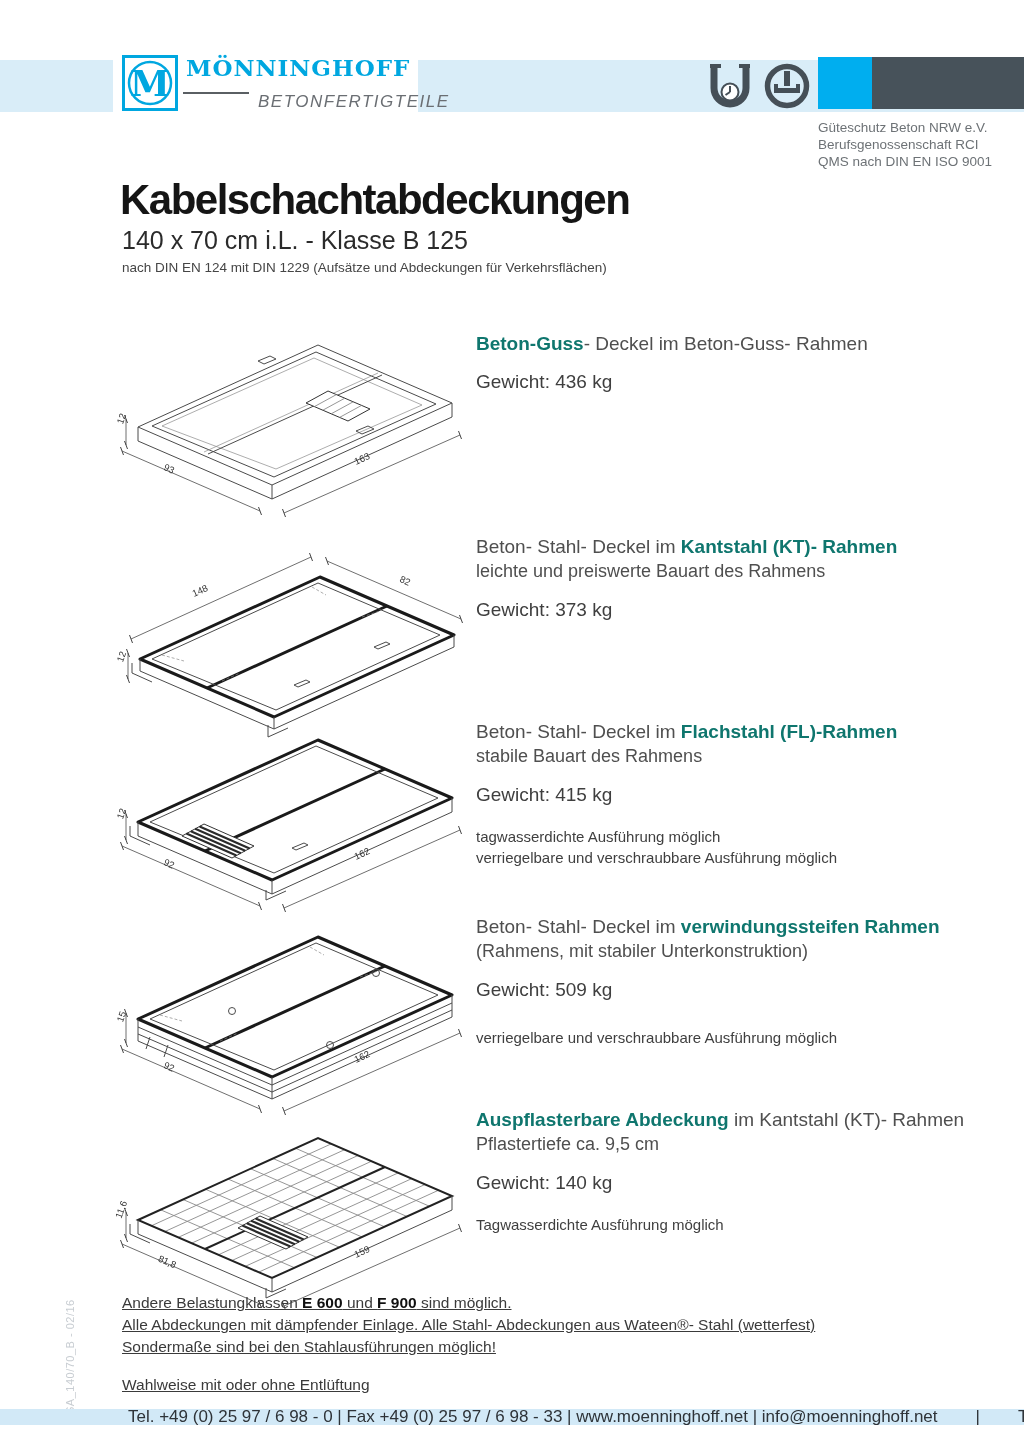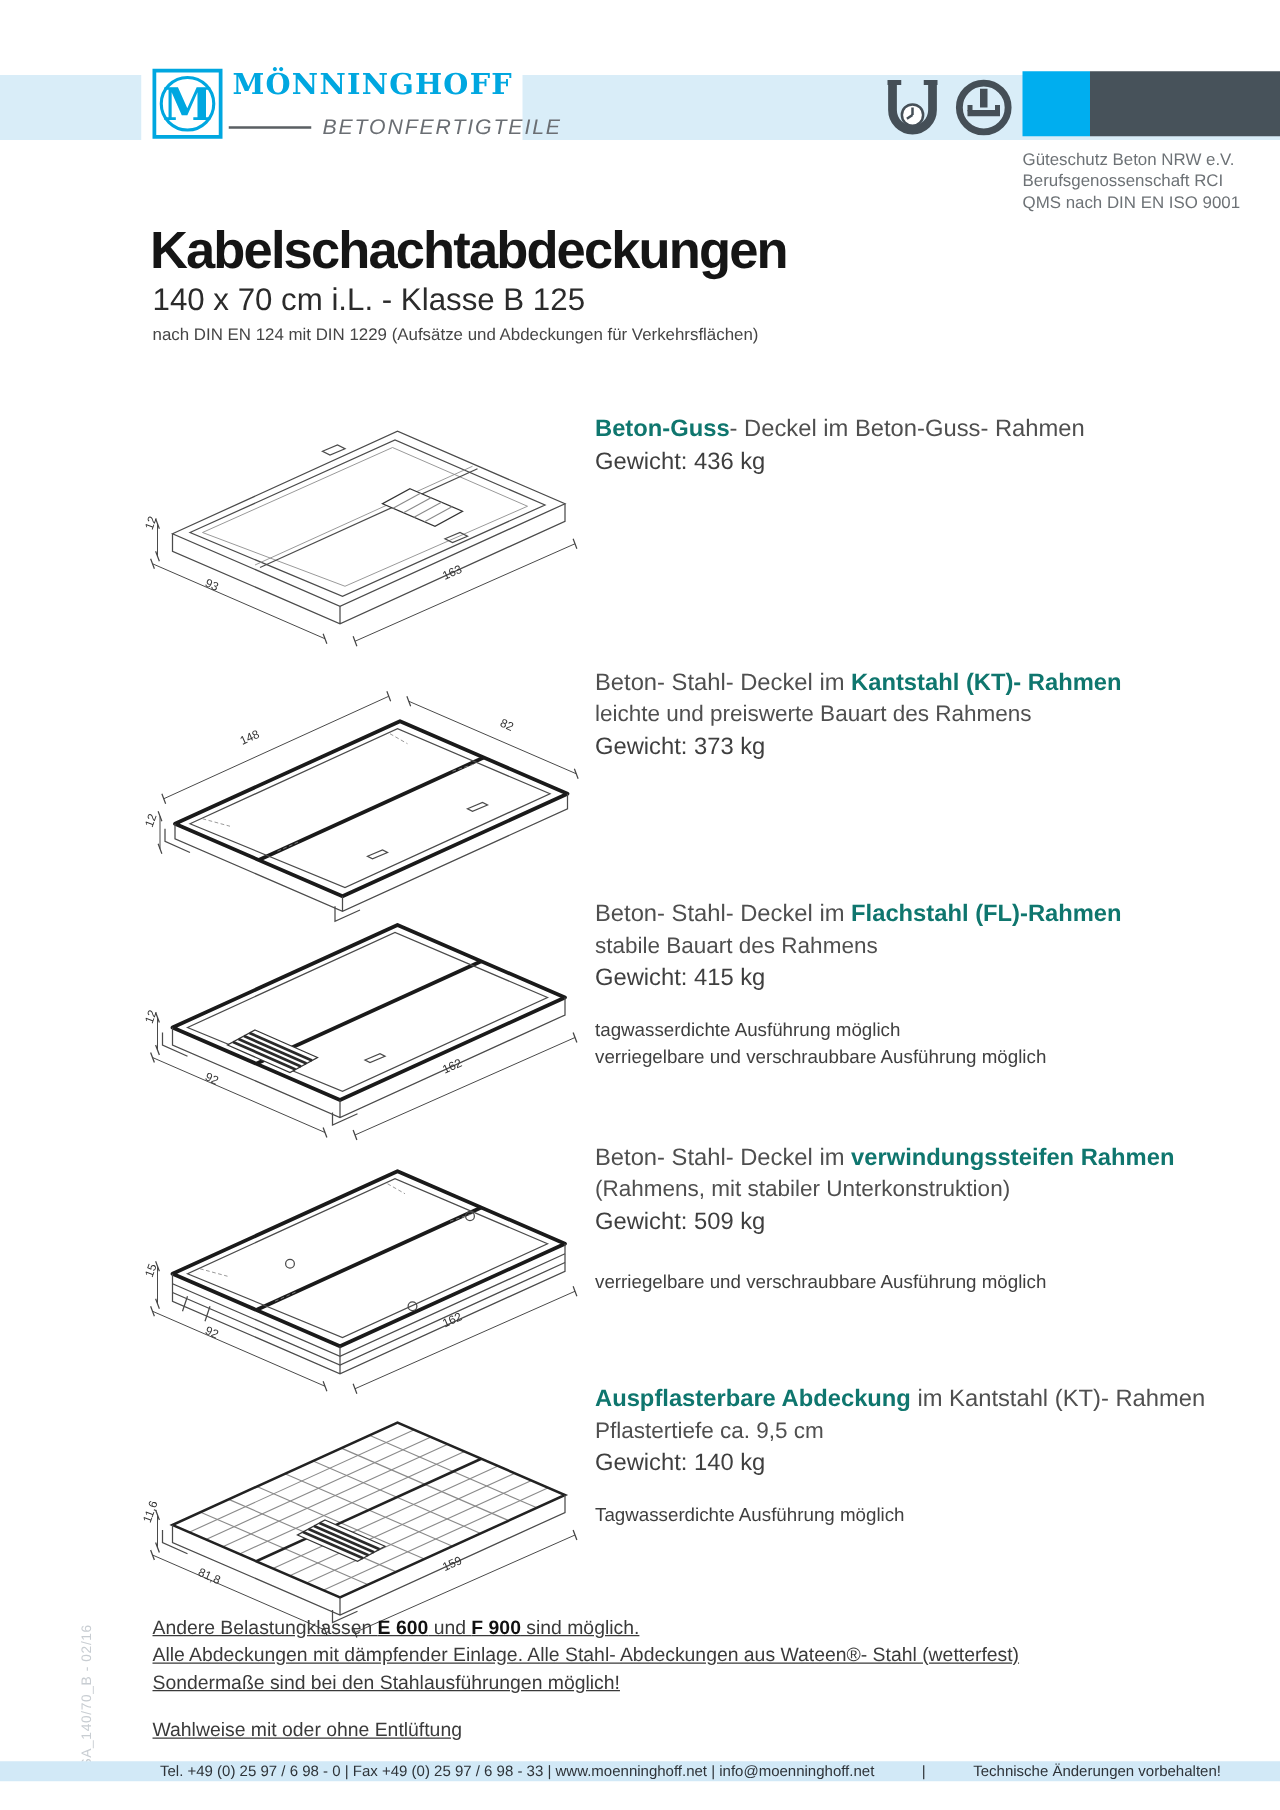--- a/index.html
+++ b/index.html
@@ -10,41 +10,41 @@
   .hband{position:absolute;left:0;top:60px;width:1024px;height:52px;background:#d9edf8;}
   .hband-gap{position:absolute;left:113px;top:60px;width:305px;height:52px;background:#fff;}
   .cyanblock{position:absolute;left:818px;top:57px;width:54px;height:52px;background:#00aeef;}
   .slateblock{position:absolute;left:872px;top:57px;width:152px;height:52px;background:#47525a;}
 
   .logo-box{position:absolute;left:122px;top:55px;width:50px;height:50px;border:3px solid #00a7e0;
             background:#fff;display:flex;align-items:center;justify-content:center;}
   .logo-box svg{display:block;}
   .logo-word{position:absolute;left:186px;top:54px;font-family:"DejaVu Serif",serif;font-weight:800;
              font-size:23px;letter-spacing:1px;color:#00a7e0;white-space:nowrap;}
-  .logo-tagrow{position:absolute;left:183px;top:92px;display:flex;align-items:center;}
+  .logo-tagrow{position:absolute;left:183px;top:92px;display:flex;align-items:flex-start;}
   .logo-rule{width:66px;height:2px;background:#5a5f63;margin-right:9px;}
   .logo-tag{font-size:17px;font-style:italic;color:#6a6e73;letter-spacing:1.5px;white-space:nowrap;}
 
   .cert-icon{position:absolute;color:#454f57;}
   .certs{position:absolute;left:818px;top:119px;font-size:13.5px;line-height:17px;color:#6d7276;}
 
   
   .title{position:absolute;left:120px;top:176px;font-size:42px;font-weight:bold;color:#151515;
          letter-spacing:-1.5px;}
   .subtitle{position:absolute;left:122px;top:226px;font-size:25px;color:#2b2b2b;}
   .normline{position:absolute;left:122px;top:260px;font-size:13.5px;color:#454545;}
 
   
   .prod{position:absolute;left:0;width:1024px;}
   .draw{position:absolute;left:120px;top:0;width:345px;}
   .ptxt{position:absolute;left:476px;top:2px;width:548px;}
   .phead{font-size:19px;line-height:24px;color:#4f4f4f;}
   .phead b{color:#0f766e;}
   .psub{font-size:18px;line-height:25px;color:#4f4f4f;}
-  .pweight{font-size:19px;color:#3f3f3f;margin-top:3px;}
+  .pweight{font-size:19px;color:#3f3f3f;margin-top:15px;}
   .pnotes{font-size:15px;line-height:21px;color:#3f3f3f;margin-top:20px;}
 
   .dlab{position:absolute;font-size:9.5px;color:#333;white-space:nowrap;}
 
   
   .ln{fill:none;stroke:#4b4b4b;stroke-width:1;}
   .lt{fill:none;stroke:#8a8a8a;stroke-width:.7;}
   .hv{fill:none;stroke:#1a1a1a;stroke-width:3;stroke-linejoin:round;}
   .dm{stroke:#4a4a4a;stroke-width:.8;fill:none;}
   .gr{stroke:#8a8a8a;stroke-width:.9;}
@@ -55,21 +55,21 @@
   
   .bottom-notes{position:absolute;left:122px;top:1292px;width:780px;font-size:15.5px;
                 line-height:22px;color:#3a3a3a;text-decoration:underline;}
   .bottom-notes b{color:#101010;}
   .bottom-notes .lastline{margin-top:16px;}
 
   .side-code{position:absolute;left:64px;top:1262px;height:152px;writing-mode:vertical-rl;
              transform:rotate(180deg);font-size:11px;color:#c8cdd2;letter-spacing:.5px;z-index:0;}
 
   .fband{position:absolute;left:0;top:1409px;width:1024px;height:16px;background:#d2e9f7;z-index:2;
-         display:flex;align-items:center;font-size:12px;color:#2e3338;}
+         display:flex;align-items:center;font-size:17px;color:#2e3338;}
   .fband .contact{margin-left:128px;white-space:nowrap;}
   .fband .sep{margin:0 38px;}
   .fband .rights{white-space:nowrap;}
 </style>
 </head>
 <body>
 
 <div id="page">
 
   <div class="hband"></div>

